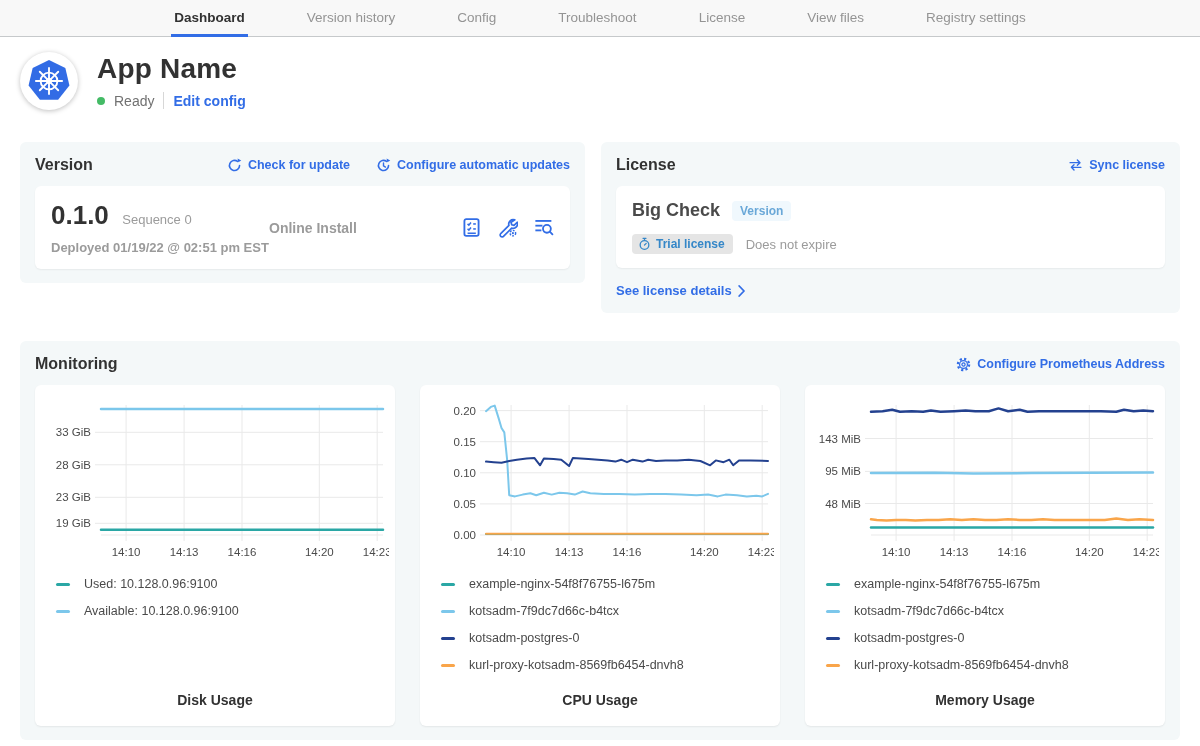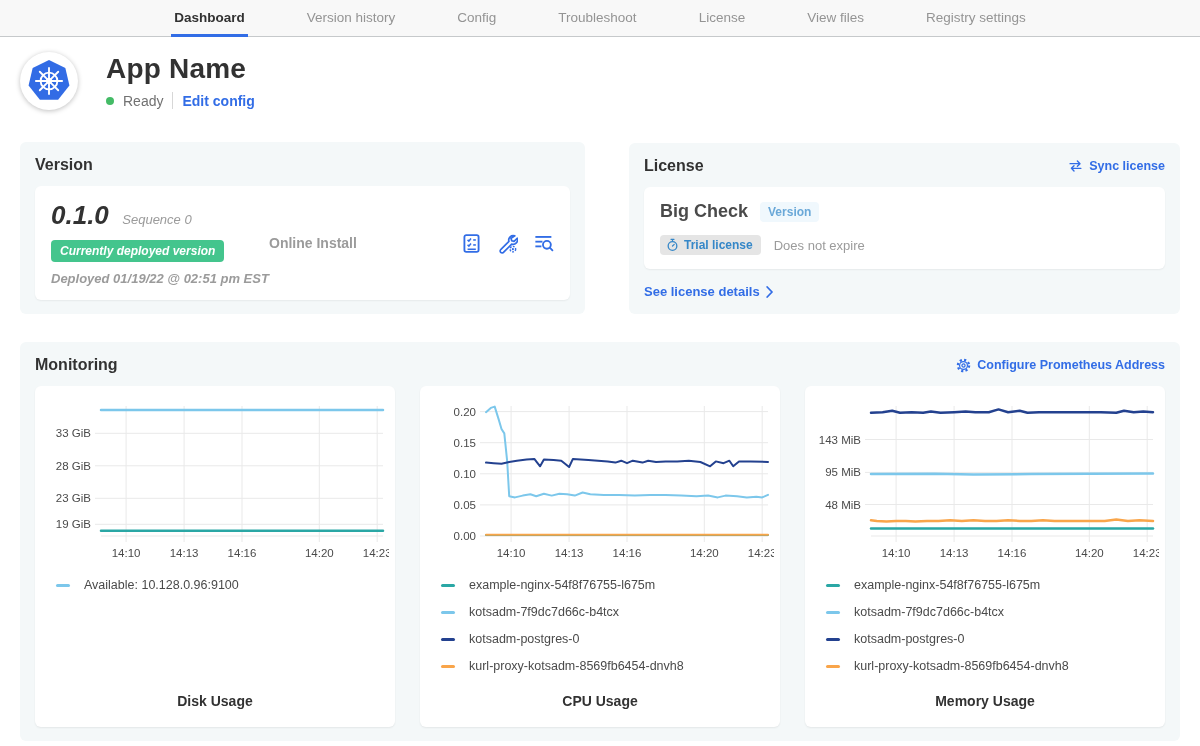--- a/index.html
+++ b/index.html
@@ -15,52 +15,52 @@
     display:flex; justify-content:center; gap:56px; align-items:stretch;
   }
   .tab {
     font-size:13.5px; color:#949494; font-weight:500; cursor:pointer;
     display:flex; align-items:center; padding:0 3px;
     border-bottom:3px solid transparent; margin-bottom:-1px;
   }
   .tab.active { color:#323232; font-weight:700; border-bottom-color:#326de6; }
   
   main { padding:0 20px; }
-  .app-header { display:flex; align-items:center; gap:28px; margin-top:15px; }
+  .app-header { display:flex; align-items:center; gap:19px; margin-top:15px; }
   .logo-circle {
     width:58px; height:58px; border-radius:50%; background:#fff; flex:none;
     box-shadow:0 1px 5px rgba(0,0,0,.25);
     display:flex; align-items:center; justify-content:center;
   }
   .app-title { font-size:28px; font-weight:700; letter-spacing:.2px; }
   .status-row { display:flex; align-items:center; gap:9px; margin-top:7px; }
   .dot { width:8px; height:8px; border-radius:50%; background:#44bb66; }
   .ready { color:#717171; font-size:14px; font-weight:500; }
   .vdiv { width:1px; height:17px; background:#d7d7d7; }
   .link {
     color:#326de6; font-weight:700; font-size:12.5px; cursor:pointer;
     display:inline-flex; align-items:center; gap:6px; white-space:nowrap;
   }
   .link.md { font-size:14px; }
   .link svg { flex:none; }
   
-  .cards-row { display:flex; gap:44px; margin-top:32px; align-items:flex-end; }
+  .cards-row { display:flex; gap:16px; margin-top:32px; align-items:flex-start; }
   .panel { background:#f4f8f9; border-radius:6px; padding:14px 15px; }
   .panel-header { display:flex; justify-content:space-between; align-items:center; }
   .panel-title { font-size:16px; font-weight:700; }
   .header-links { display:flex; gap:26px; }
   .white-card {
     background:#fff; border-radius:6px; margin-top:12px; padding:14px 16px;
     box-shadow:0 1px 2px rgba(0,0,0,.06);
   }
   .see-link { margin-top:13px; }
   
   .panel.version { width:565px; flex:none; }
   .version-inner { display:flex; align-items:center; }
-  .version-left { width:218px; flex:none;font-style:italic; }
+  .version-left { width:218px; flex:none; }
   .version-num { font-size:26px; font-weight:700; display:inline-block; }
   .seq { font-size:13px; color:#9b9b9b; font-weight:500; margin-left:9px; }
   .green-badge {
     display:inline-block; background:#44c58d; color:#fff; font-size:12px;
     font-weight:700; padding:4px 9px; border-radius:4px; margin-top:9px;
   }
   .deployed { font-size:13px; color:#9b9b9b; font-weight:600; margin-top:9px; white-space:nowrap; }
   .online-install { color:#9b9b9b; font-weight:700; font-size:14px; }
   .icon-row { display:flex; gap:15px; margin-left:auto; color:#326de6; }
   .icon-row .ibtn { cursor:pointer; display:flex; }
@@ -136,27 +136,43 @@
         <span class="link md">Edit config</span>
       </div>
     </div>
   </div>
 
   <div class="cards-row">
 
     <section class="panel version">
       <div class="panel-header">
         <span class="panel-title">Version</span>
+        <span class="header-links">
+          <span class="link">
+            <svg width="15" height="15" viewBox="0 0 16 16">
+              <path d="M13.4 8a5.4 5.4 0 1 1-2.1-4.3" fill="none" stroke="#326de6" stroke-width="1.7" stroke-linecap="round"></path>
+              <polygon points="11.2,0.6 12.1,4.4 15.2,2.6" fill="#326de6"></polygon>
+            </svg>
+            <span>Check for update</span>
+          </span>
+          <span class="link">
+            <svg width="15" height="15" viewBox="0 0 16 16">
+              <path d="M13.4 8a5.4 5.4 0 1 1-2.1-4.3" fill="none" stroke="#326de6" stroke-width="1.7" stroke-linecap="round"></path>
+              <polygon points="11.2,0.6 12.1,4.4 15.2,2.6" fill="#326de6"></polygon>
+              <path d="M8 5.4v3l2.1 1.3" fill="none" stroke="#326de6" stroke-width="1.5" stroke-linecap="round"></path>
+            </svg>
+            <span>Configure automatic updates</span>
+          </span>
+        </span>
       </div>
 
       <div class="white-card version-inner">
         <div class="version-left">
           <span class="version-num">0.1.0</span>
           <span class="seq">Sequence 0</span>
-          <div><span class="green-badge">Currently deployed version</span></div>
           <div class="deployed">Deployed 01/19/22 @ 02:51 pm EST</div>
         </div>
         <div class="online-install">Online Install</div>
         <div class="icon-row">
           <span class="ibtn">
             <svg width="21" height="21" viewBox="0 0 16 16">
               <rect x="2.6" y="1.6" width="10.8" height="12.8" rx="1.4" fill="none" stroke="#326de6" stroke-width="1.4"></rect>
               <path d="M5 5.2l1 1 1.6-2" fill="none" stroke="#326de6" stroke-width="1.2"></path>
               <line x1="9.3" y1="5.3" x2="11.3" y2="5.3" stroke="#326de6" stroke-width="1.2"></line>
               <path d="M5 9l1 1 1.6-2" fill="none" stroke="#326de6" stroke-width="1.2"></path>
@@ -259,20 +275,24 @@
             <text x="207.0" y="161" text-anchor="middle" class="tick">14:16</text>
             <line x1="284.3" y1="10" x2="284.3" y2="146" stroke="#e9e9e9" stroke-width="1"></line>
             <text x="284.3" y="161" text-anchor="middle" class="tick">14:20</text>
             <line x1="342.2" y1="10" x2="342.2" y2="146" stroke="#e9e9e9" stroke-width="1"></line>
             <text x="342.2" y="161" text-anchor="middle" class="tick">14:23</text>
             <line x1="66" y1="140" x2="348" y2="140" stroke="#e9e9e9" stroke-width="1"></line>
             <polyline points="66.0,134.8 348.0,134.8" fill="none" stroke="#2aa7a5" stroke-width="2.5" stroke-linejoin="round" stroke-linecap="round"></polyline>
             <polyline points="66.0,13.9 348.0,13.9" fill="none" stroke="#7cc7eb" stroke-width="2.5" stroke-linejoin="round" stroke-linecap="round"></polyline>
           </svg>
         <ul class="legend">
+            <li>
+              <span class="dash" style="background: rgb(42, 167, 165);"></span>
+              <span>Used: 10.128.0.96:9100</span>
+            </li>
             <li>
               <span class="dash" style="background: rgb(124, 199, 235);"></span>
               <span>Available: 10.128.0.96:9100</span>
             </li>
           </ul>
         <div class="chart-title">Disk Usage</div>
       </div>
       <div class="chart-card">
         <svg class="chart" width="354" height="168">
             <line x1="60" y1="140.0" x2="348" y2="140.0" stroke="#e9e9e9" stroke-width="1"></line>

